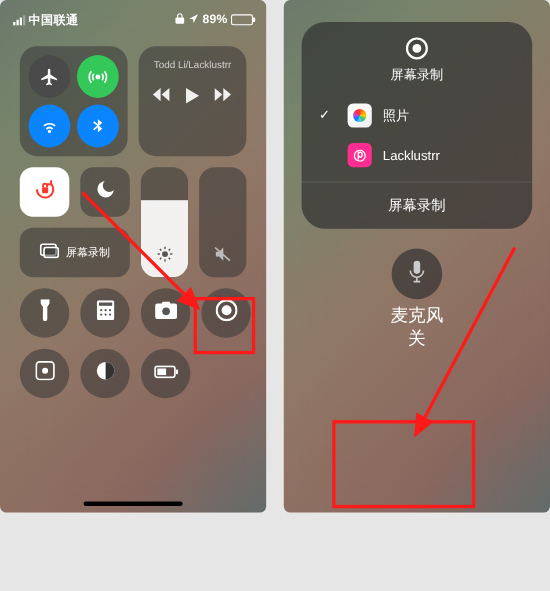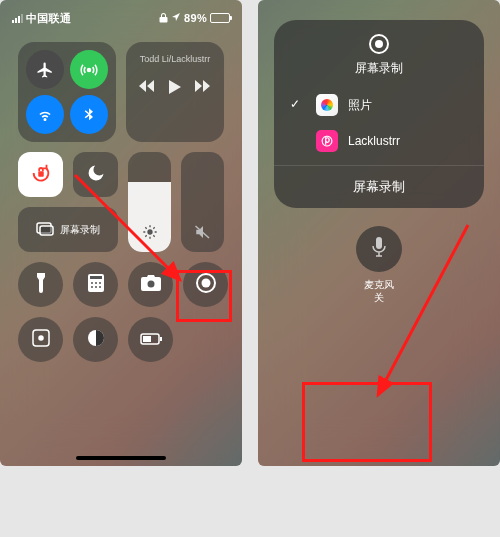--- a/index.html
+++ b/index.html
@@ -65,21 +65,21 @@
   .app.sel .chk { opacity: 1; }
   .aicon { width: 22px; height: 22px; border-radius: 5px; display: flex; align-items: center; justify-content: center; font-size: 11px; font-weight: 700; }
   .ai-photos { background: linear-gradient(135deg,#fff,#f0f0f0); position: relative; }
   .ai-photos::after { content:""; width:12px; height:12px; border-radius:50%; background: conic-gradient(#ff3b30,#ff9500,#ffcc00,#34c759,#5ac8fa,#007aff,#af52de,#ff2d55,#ff3b30); }
   .ai-tut { background: #ff2d92; color:#fff; }
   .ai-dd  { background: #3a7afe; color:#fff; }
   .start { border-top: 1px solid rgba(255,255,255,0.12); text-align: center; color: #fff; font-size: 13px; padding: 12px 0; margin-top: 6px; }
 
   .mic-wrap { text-align: center; margin-top: 18px; color:#fff; }
   .mic { width: 46px; height: 46px; border-radius: 50%; background: rgba(50,50,50,0.7); margin: 0 auto 6px; display:flex; align-items:center; justify-content:center; }
-  .mic-l { font-size: 10px; line-height: 1.3; }
+  .mic-l { font-size: 16px; line-height: 1.3; }
 
   
   .anno { position: absolute; z-index: 5; pointer-events: none; }
   .rect { border: 3px solid #ff1a1a; position: absolute; }
   svg.arrow { position: absolute; overflow: visible; }
 </style>
 </head>
 <body>
 
 <div class="canvas">

